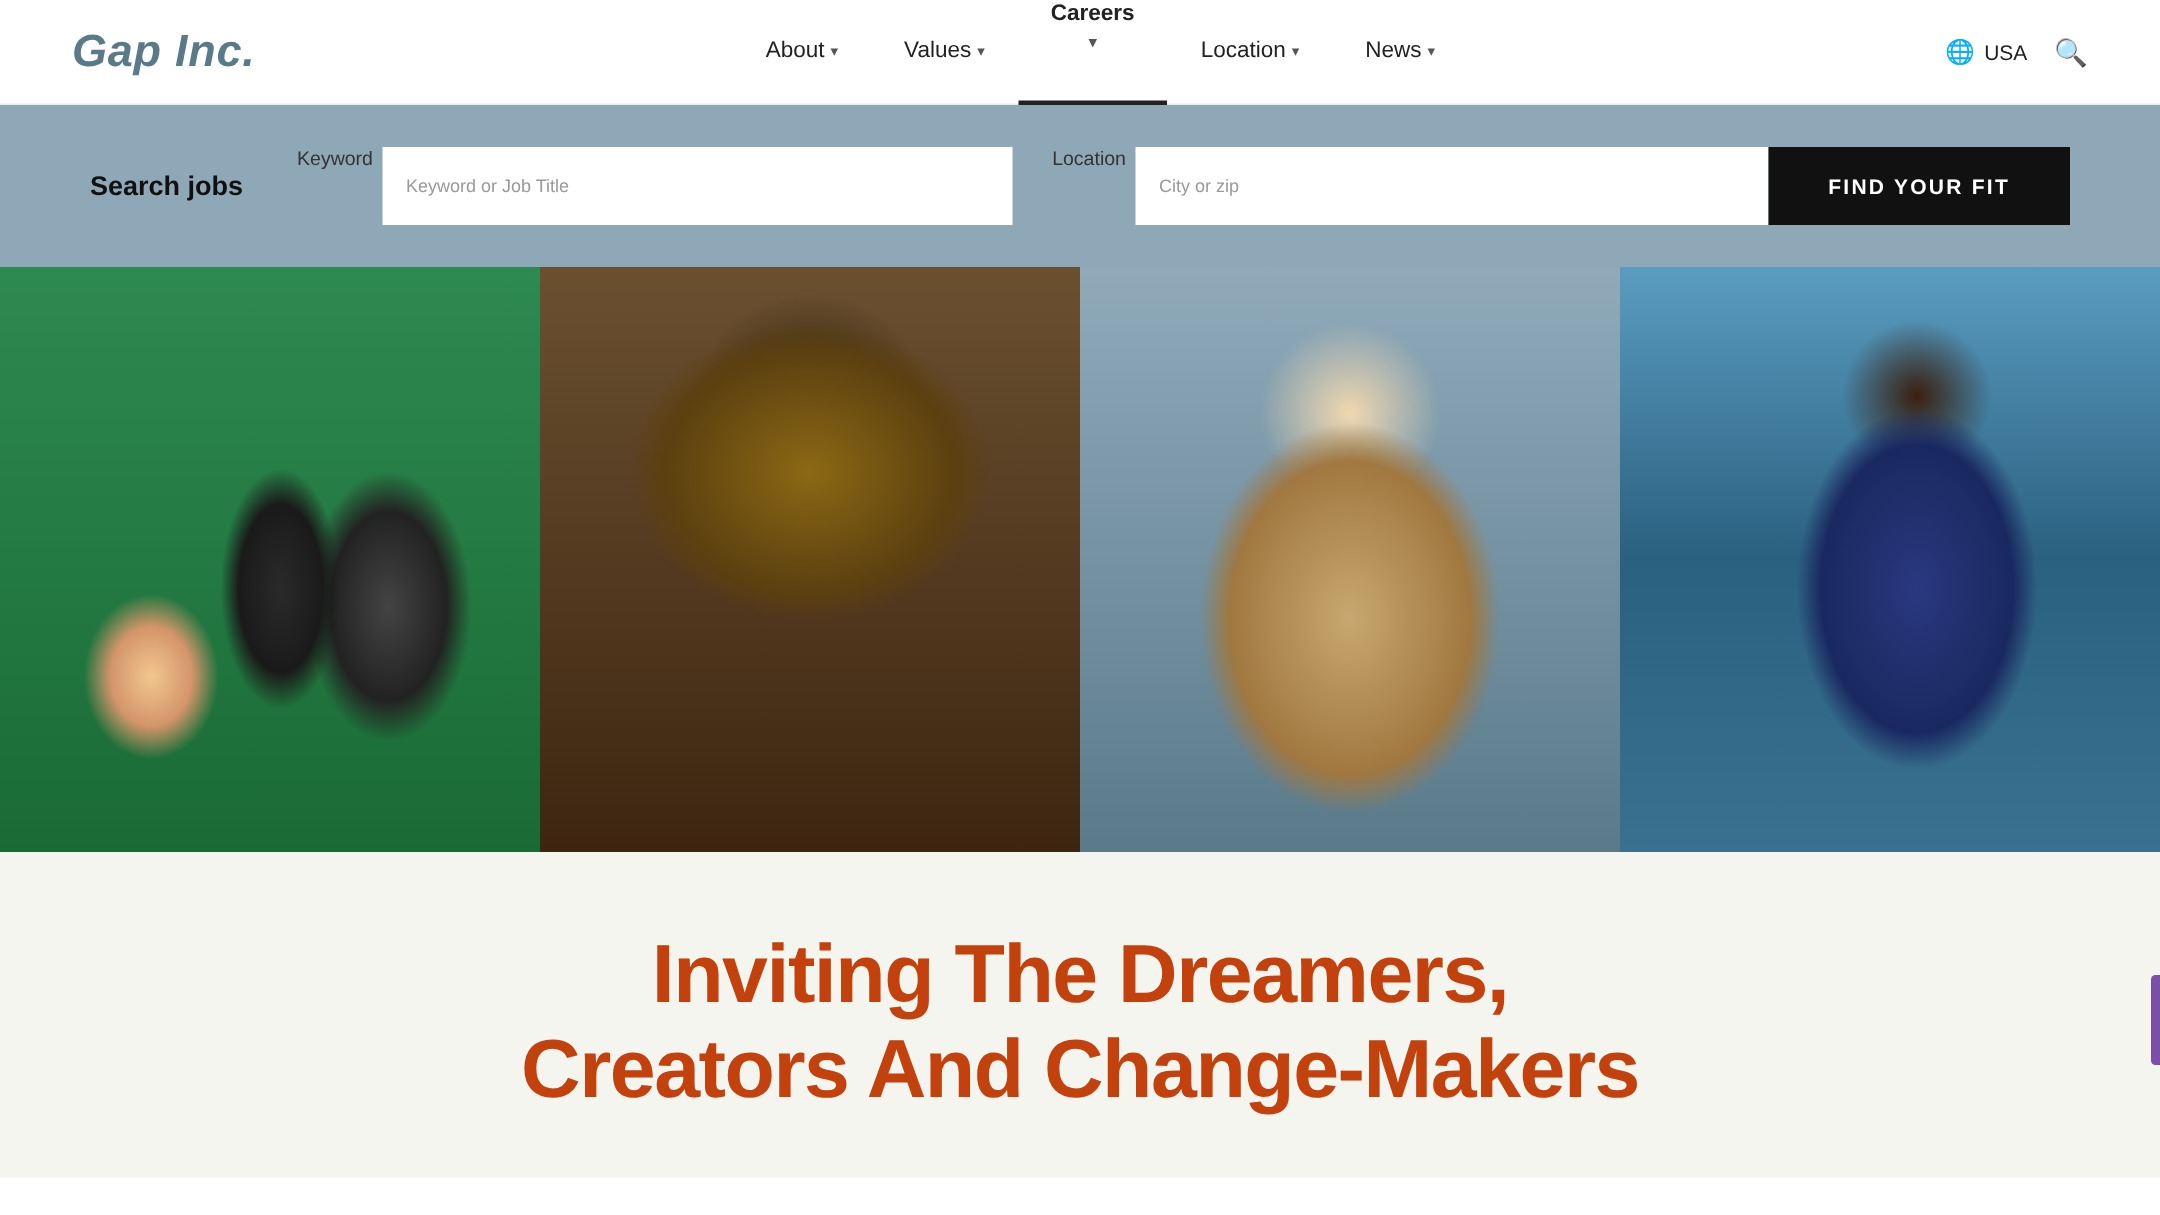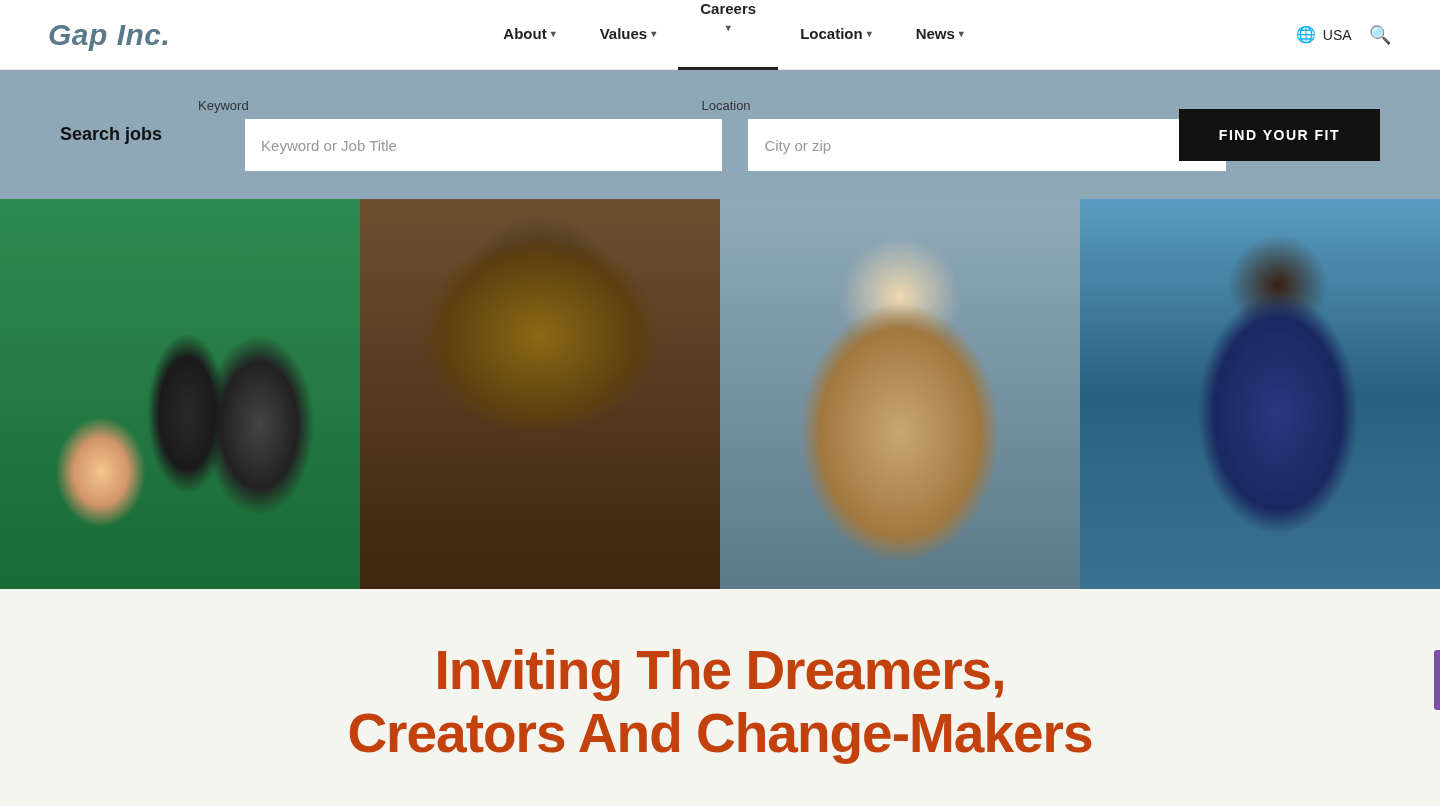--- a/index.html
+++ b/index.html
@@ -13,43 +13,43 @@
     }
     .nav-logo {
       font-size: 30px; font-weight: 300; color: #5a7a8a; letter-spacing: 0.5px;
       font-style: italic;
     }
     .nav-logo span { font-weight: 600; }
     .nav-links { display: flex; align-items: center; gap: 0; }
     .nav-item {
       display: flex; align-items: center; gap: 4px;
       padding: 0 22px; height: 70px; cursor: pointer;
-      font-size: 15px; color: #222; font-weight: 700;
+      font-size: 15px; color: #222; font-weight: 400;
       text-decoration: none; border-bottom: 3px solid transparent;
     }
     .nav-item.active { font-weight: 700; border-bottom-color: #222; flex-direction: column; }
     .nav-item .chevron {
       font-size: 10px; margin-top: 1px; color: #555;
     }
     .nav-right { display: flex; align-items: center; gap: 18px; }
     .nav-region { display: flex; align-items: center; gap: 6px; font-size: 14px; color: #222; cursor: pointer; }
     .nav-region .globe { font-size: 16px; }
     .nav-search { font-size: 18px; cursor: pointer; color: #222; }
 
     
     .search-bar-section {
       background: #8fa8b8; padding: 28px 60px 28px 60px;
       display: flex; align-items: flex-end; gap: 20px;
     }
-    .search-field-group { display: flex; flex-direction: column; gap: 6px; flex: 1; padding-left: 16px; }
+    .search-field-group { display: flex; gap: 6px; flex: 1; padding-left: 16px; }
     .search-field-group label { font-size: 13px; color: #333; font-weight: 500; }
     .search-field-group input {
       width: 100%; height: 52px; padding: 0 16px;
-      font-size: 15px; border: none; outline: none;
-      background: #fff; color: #555; margin-left: 47px;
+      font-size: 12px; border: none; outline: none;
+      background: #fff; color: #555;
     }
     .search-field-group input::placeholder { color: #999; }
     .search-btn {
       height: 52px; padding: 0 40px; background: #111; color: #fff;
       font-size: 14px; font-weight: 700; letter-spacing: 1.5px;
       border: none; cursor: pointer; white-space: nowrap;
       text-transform: uppercase;
     }
     .search-fields { display: flex; gap: 10px; flex: 1; }
 

